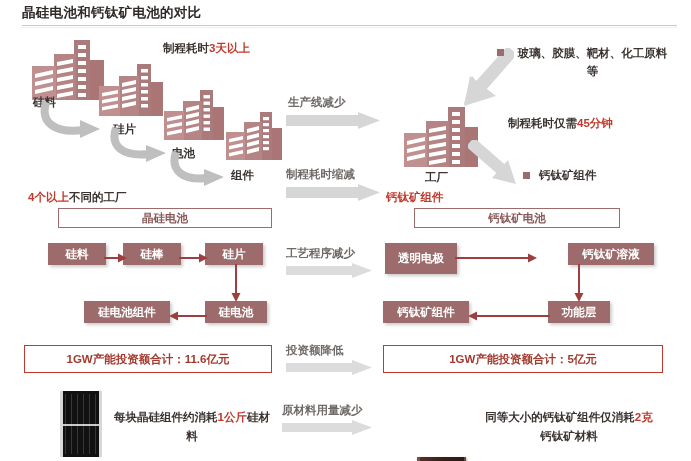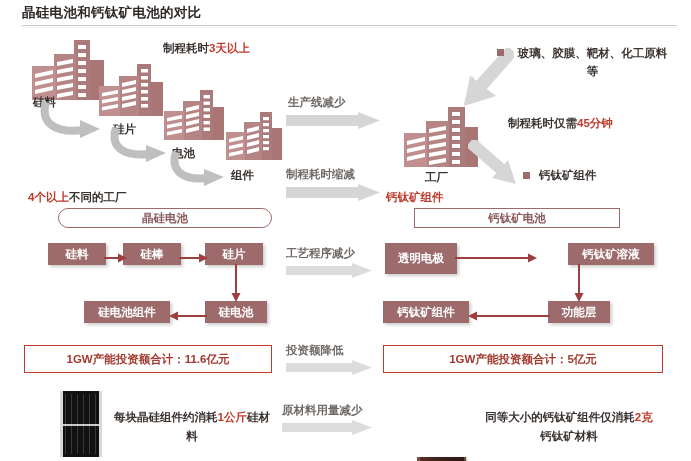--- a/index.html
+++ b/index.html
@@ -297,21 +297,21 @@
 </div>
 
 <div class="abs sent" style="left:163px; top:40px;">
   <span>制程耗时</span><span class="hl">3天以上</span>
 </div>
 
 <div class="abs sent" style="left:28px; top:189px;">
   <span class="hl">4个以上</span><span>不同的工厂</span>
 </div>
 
-<div class="abs banner" style="left:58px; top:208px; width:214px; height:20px;border-radius:10px;">晶硅电池</div>
+<div class="abs banner" style="left:58px; top:208px; width:214px; height:20px;">晶硅电池</div>
 
 <div class="abs ga-label" style="left:288px; top:95px;">生产线减少</div>
 <div class="abs" style="left:286px; top:112px;">
   <svg class="garrow" width="94" height="17" viewBox="0 0 94 17">
     <polygon points="0,3 72,3 72,0 94,8.5 72,17 72,14 0,14" fill="#d6d6d6"></polygon>
   </svg>
 </div>
 
 <div class="abs ga-label" style="left:286px; top:167px;">制程耗时缩减</div>
 <div class="abs" style="left:286px; top:184px;">

